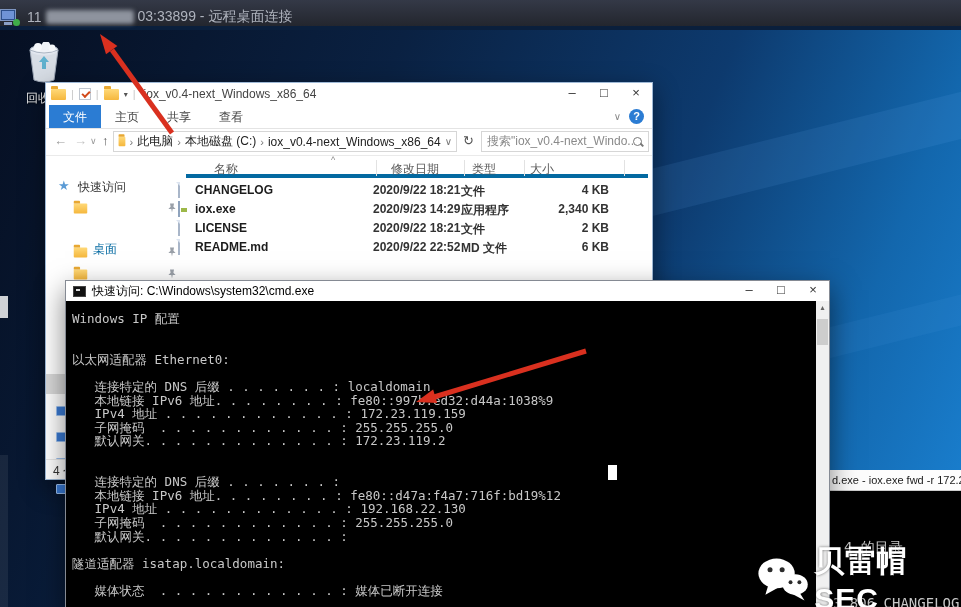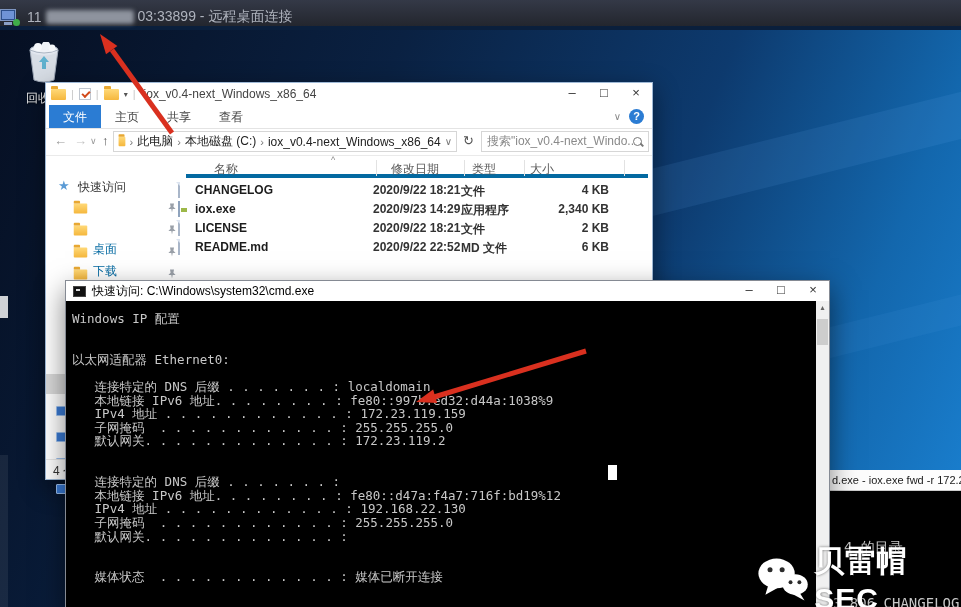--- a/index.html
+++ b/index.html
@@ -223,29 +223,20 @@
       </div>
       <div class="side-row" style="top:41px;">
         <span class="item-ic folder-ic" style="transform:scale(.9);"></span>
         <span class="item-label">桌面</span>
         <span class="pin">
             <svg width="10" height="10" viewBox="0 0 10 10">
               <path d="M3 0.5 L7 0.5 L6.4 3.8 L8.6 6 L5.7 6 L5 9.6 L4.3 6 L1.4 6 L3.6 3.8 Z" fill="#9aa0a8"></path>
             </svg>
           </span>
       </div>
-      <div class="side-row" style="top:63px;">
-        <span class="item-ic folder-ic" style="transform:scale(.9);"></span>
-        <span class="item-label">下载</span>
-        <span class="pin">
-            <svg width="10" height="10" viewBox="0 0 10 10">
-              <path d="M3 0.5 L7 0.5 L6.4 3.8 L8.6 6 L5.7 6 L5 9.6 L4.3 6 L1.4 6 L3.6 3.8 Z" fill="#9aa0a8"></path>
-            </svg>
-          </span>
-      </div>
       <div class="side-row" style="top:85px;">
         <span class="item-ic folder-ic" style="transform:scale(.9);"></span>
         <span class="item-label">文档</span>
         <span class="pin">
             <svg width="10" height="10" viewBox="0 0 10 10">
               <path d="M3 0.5 L7 0.5 L6.4 3.8 L8.6 6 L5.7 6 L5 9.6 L4.3 6 L1.4 6 L3.6 3.8 Z" fill="#9aa0a8"></path>
             </svg>
           </span>
       </div>
       <div class="side-row" style="top:107px;">
@@ -342,20 +333,21 @@
         <div class="cmd-line">   子网掩码  . . . . . . . . . . . . : 255.255.255.0</div>
         <div class="cmd-line">   默认网关. . . . . . . . . . . . . : 172.23.119.2</div>
         <div class="cmd-line"></div>
         <div class="cmd-line"></div>
         <div class="cmd-line">   连接特定的 DNS 后缀 . . . . . . . : </div>
         <div class="cmd-line">   本地链接 IPv6 地址. . . . . . . . : fe80::d47a:f4a7:716f:bd19%12</div>
         <div class="cmd-line">   IPv4 地址 . . . . . . . . . . . . : 192.168.22.130</div>
         <div class="cmd-line">   子网掩码  . . . . . . . . . . . . : 255.255.255.0</div>
         <div class="cmd-line">   默认网关. . . . . . . . . . . . . : </div>
         <div class="cmd-line"></div>
+        <div class="cmd-line">隧道适配器 isatap.localdomain:</div>
         <div class="cmd-line"></div>
         <div class="cmd-line">   媒体状态  . . . . . . . . . . . . : 媒体已断开连接</div>
 
       </div>
       <div class="cmd-cursor"></div>
     </div>
     <div class="cmd-scroll">
       <div class="scroll-up">▴</div>
       <div class="scroll-thumb"></div>
     </div>

